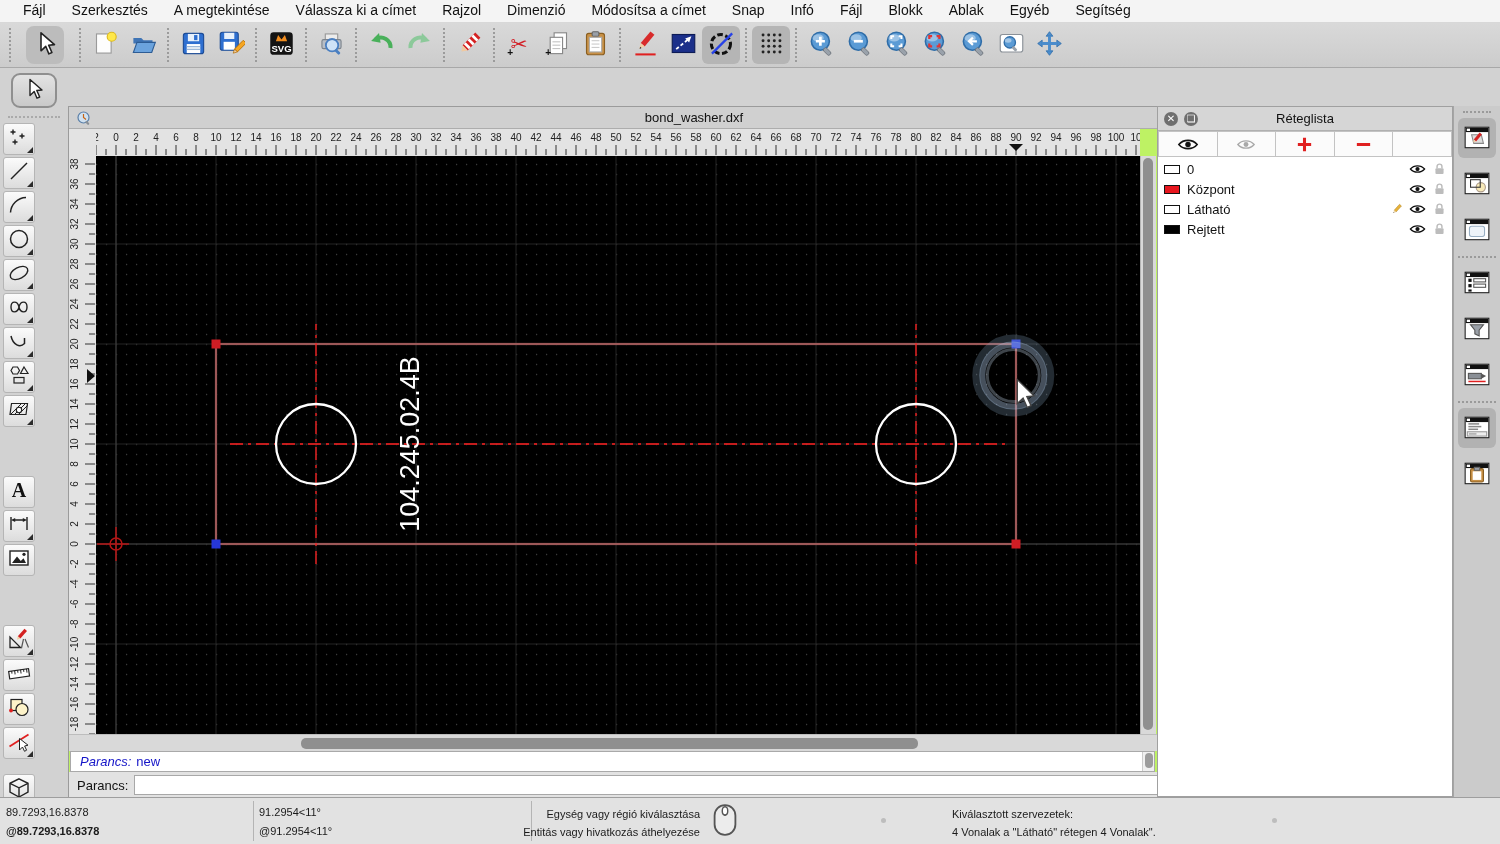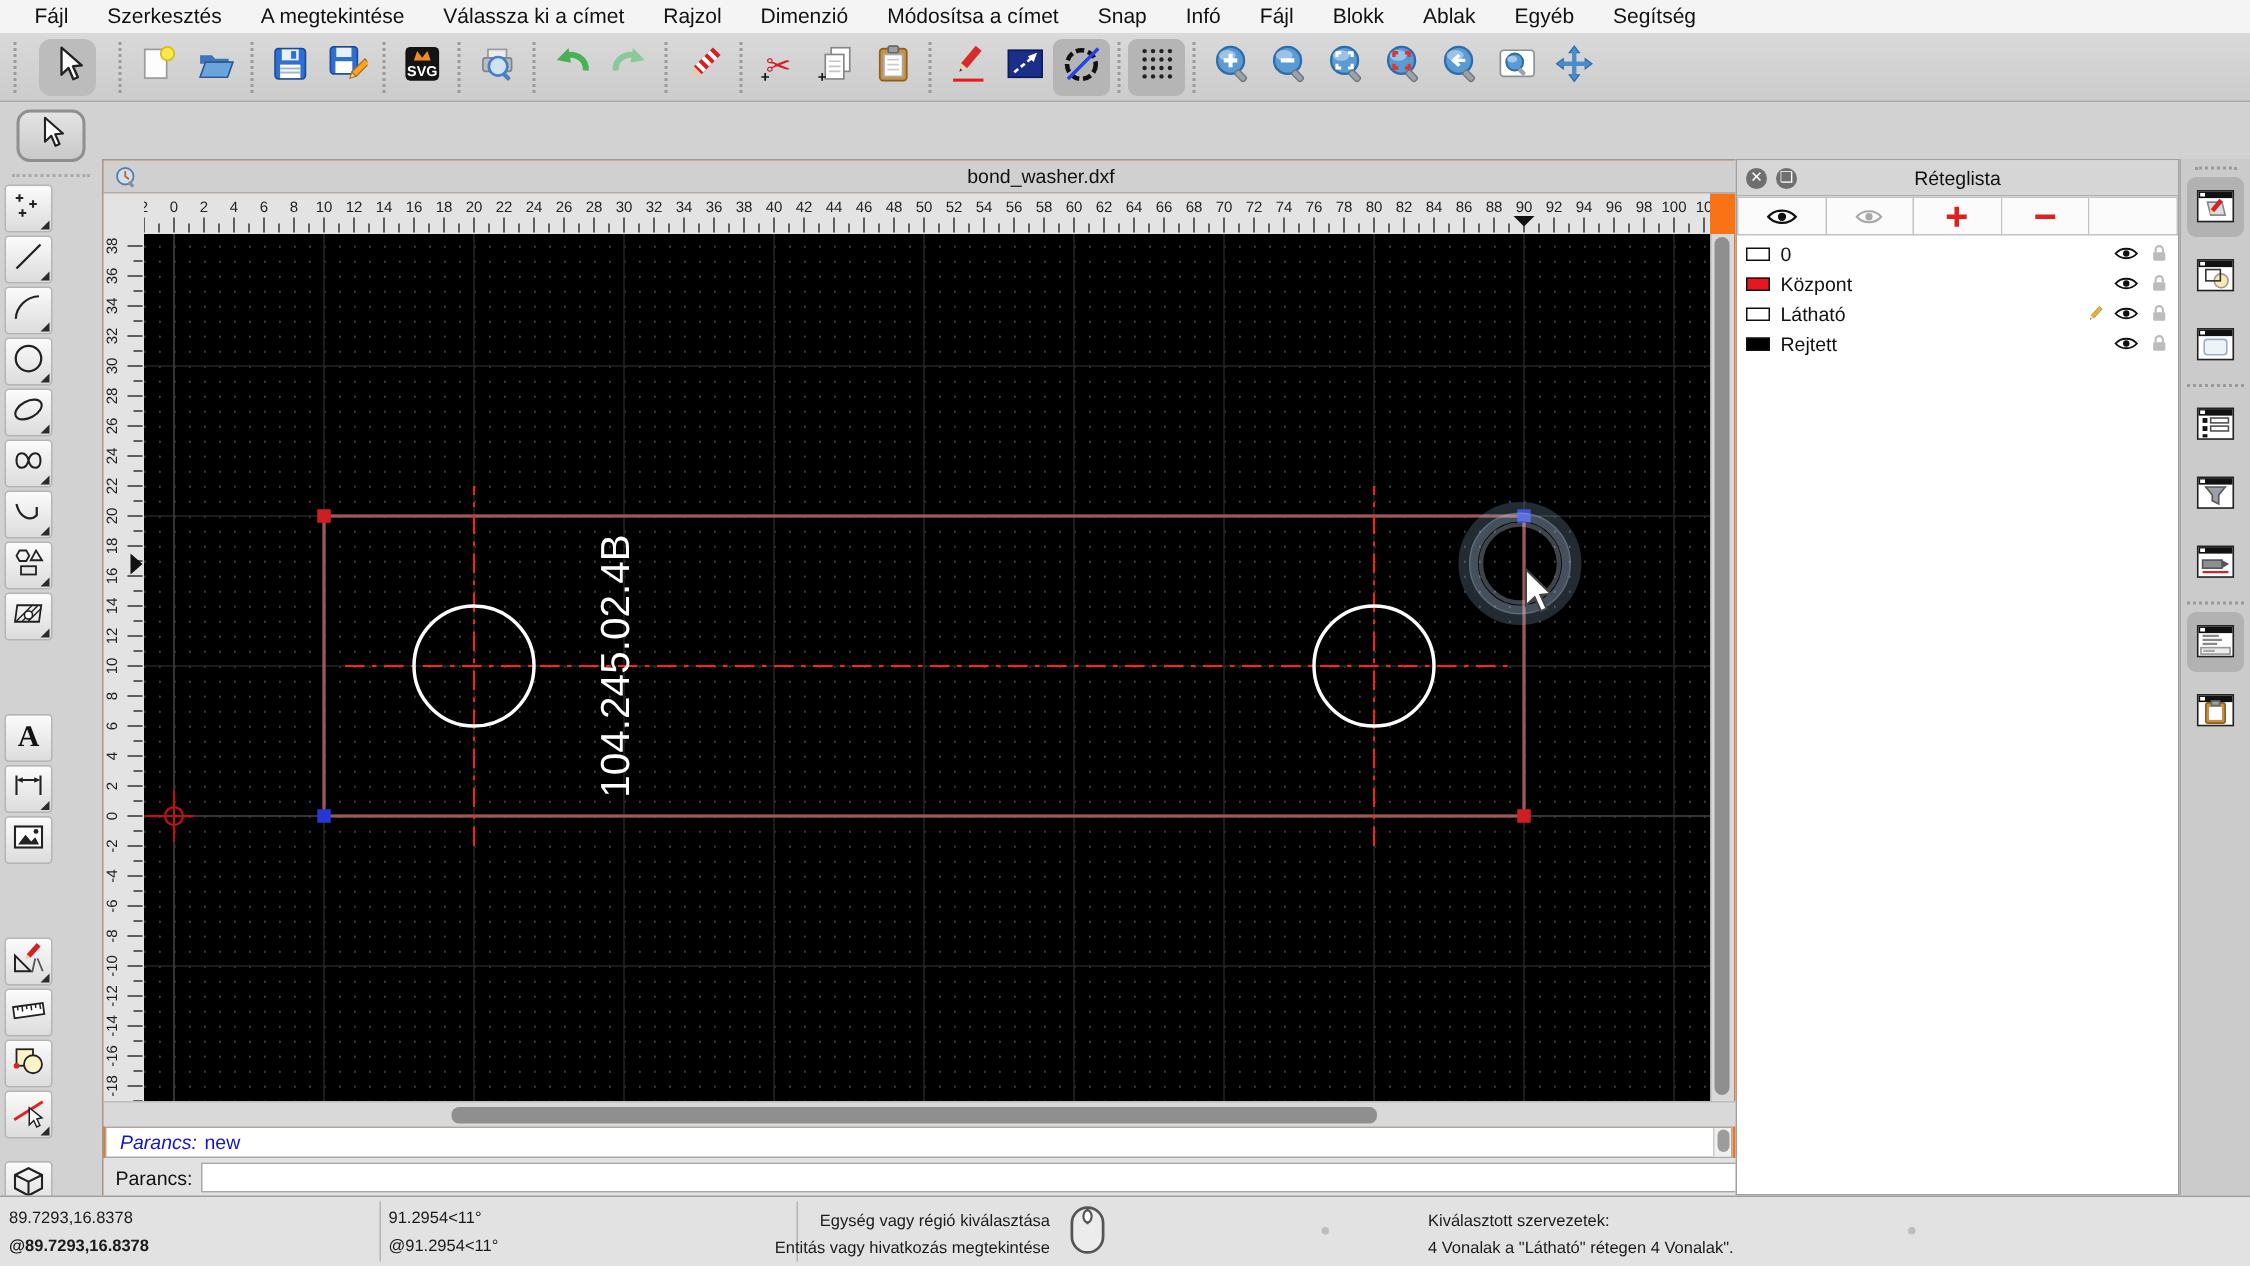--- a/index.html
+++ b/index.html
@@ -33,21 +33,21 @@
   .pal-btn { position:relative; width:32px; height:32px; margin:1px;
     background:linear-gradient(#fbfbfb,#dcdcdc); border:1px solid #b5b5b5; border-radius:3px;
     display:flex; align-items:center; justify-content:center; }
   .pal-btn svg { width:24px; height:24px; }
   .pal-btn.more::after { content:""; position:absolute; right:1px; bottom:1px;
     border-left:6px solid transparent; border-bottom:6px solid #2b2b2b; }
   .pal-gap { width:68px; height:13px; }
 
   
   .doc { position:absolute; left:68px; top:106px; width:1252px; height:691px;
-    background:#f97316; border:1px solid #9b9b9b; }
+    background:#bef264; border:1px solid #9b9b9b; }
   .tabbar { position:absolute; left:0; top:0; width:100%; height:22px; background:#d0d0d0;
     border-bottom:1px solid #adadad; }
   .tabbar .appico { position:absolute; left:7px; top:3px; width:16px; height:16px; }
   .tab-title { position:absolute; left:0; width:100%; text-align:center; font-size:13px;
     color:#111; line-height:22px; }
   .corner { position:absolute; left:0; top:22px; width:27px; height:27px; background:#e3e3e3; }
   .hruler { position:absolute; left:27px; top:22px; width:1044px; height:27px; background:#e3e3e3; }
   .vruler { position:absolute; left:0; top:49px; width:27px; height:578px; background:#e3e3e3; }
   .canvas { position:absolute; left:27px; top:49px; width:1044px; height:578px; background:#000; }
   .vscroll { position:absolute; left:1071px; top:49px; width:16px; height:578px; background:#d9d9d9;
@@ -1049,21 +1049,21 @@
 
   <div class="statusbar">
     <div class="sb-abs">89.7293,16.8378</div>
     <div class="sb-rel">@89.7293,16.8378</div>
     <div class="sb-sep1"></div>
     <div class="sb-pabs">91.2954&lt;11°</div>
     <div class="sb-prel">@91.2954&lt;11°</div>
     <div class="sb-sep2"></div>
     <div class="hints">
       <div>Egység vagy régió kiválasztása</div>
-      <div>Entitás vagy hivatkozás megtekintése</div>
+      <div>Entitás vagy hivatkozás áthelyezése</div>
     </div>
     <span class="mouse-ico">
       <svg width="26" height="34" viewBox="0 0 20 26">
           <rect x="2" y="1.5" width="16" height="23" rx="8" fill="#ececec" stroke="#555" stroke-width="1.4"></rect>
           <line x1="10" y1="1.5" x2="10" y2="10" stroke="#555" stroke-width="1.2"></line>
           <ellipse cx="10" cy="6" rx="2.1" ry="3.1" fill="#fff" stroke="#555" stroke-width="1.1"></ellipse>
         </svg>
     </span>
     <div class="sb-dot" style="left:881px; top:20px"></div>
     <div class="sb-dot" style="left:1272px; top:20px"></div>

